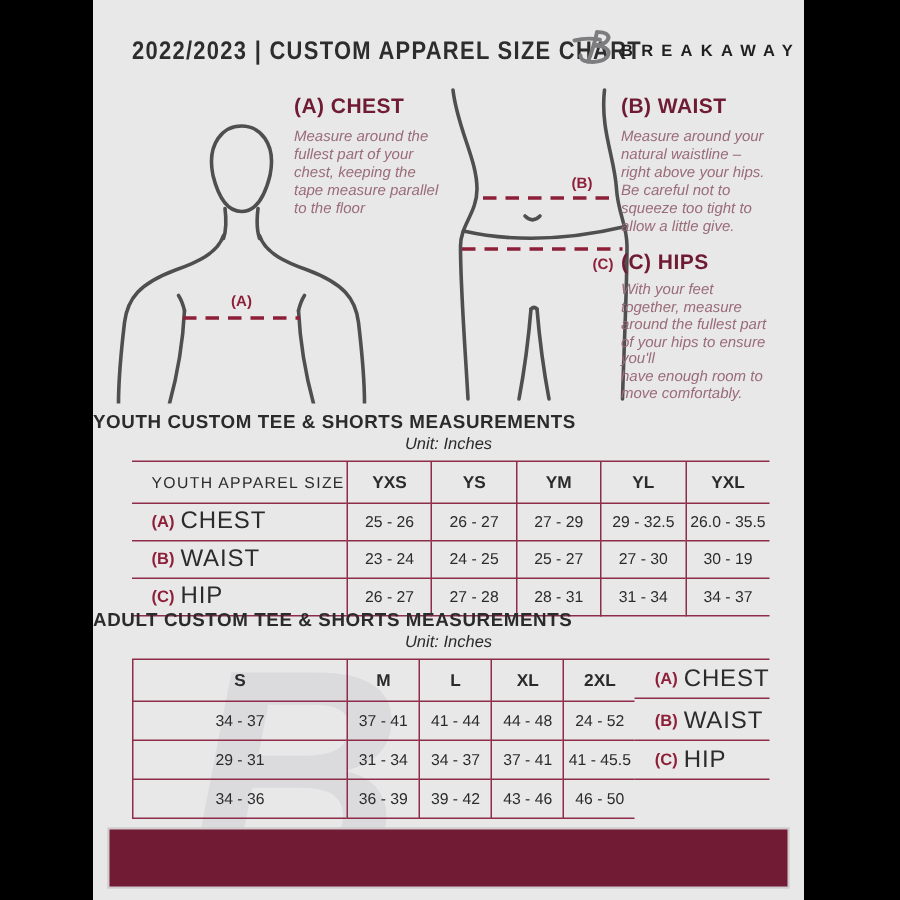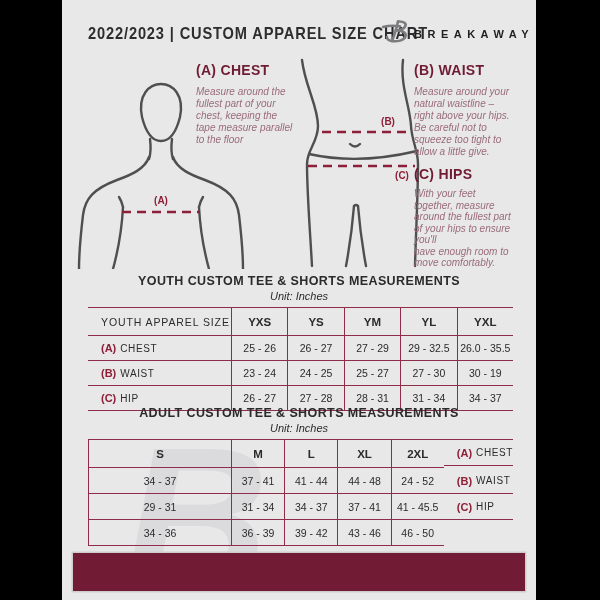--- a/index.html
+++ b/index.html
@@ -32,21 +32,21 @@
     position:absolute; font-weight:bold; font-size:14px;
     color:#6f1b33; letter-spacing:0.3px; white-space:nowrap;
   }
   .desc {
     position:absolute; font-style:italic; font-size:10px;
     line-height:12px; color:#9a6b79; white-space:pre-line;
   }
   .desc.tight { line-height:11.5px; }
   
   .table-title {
-    position:absolute; left:0; width:474px; text-align:center;
+    position:absolute; left:0; width:474px; 
     font-weight:bold; font-size:12.5px; color:#2b2b2b; letter-spacing:0.4px;
   }
   .table-unit {
     position:absolute; left:0; width:474px; text-align:center;
     font-style:italic; font-size:11px; color:#2b2b2b;
   }
   .size-table {
     position:absolute; left:26px; width:425px;
     display:grid; grid-template-columns:143px repeat(5, 1fr);
     border-top:1.5px solid #8d2d49;
@@ -56,21 +56,21 @@
     border-bottom:1.5px solid #8d2d49;
     font-size:10.5px; color:#2b2b2b; background:transparent;
   }
   .yt .cell.head { height:27px; } .yt .cell.body { height:24px; }
   .at .cell.head { height:27px; } .at .cell.body { height:25px; }
   .cell.vline { border-left:1.3px solid #8d2d49; }
   .cell.first { justify-content:flex-start; padding-left:13px; }
   .cell.head { font-weight:bold; font-size:11.5px; color:#2b2b2b; }
   .cell.head.first { font-weight:normal; font-size:10.5px; letter-spacing:0.9px; }
   .rowkey { color:#8e1f38; font-weight:bold; font-size:11px; margin-right:4px; }
-  .rowlabel { font-size:10px; letter-spacing:0.6px; }
+  .rowlabel { font-size:16px; letter-spacing:0.6px; }
   
   .watermark {
     position:absolute; left:62px; top:418px;
     font-size:200px; font-weight:bold; line-height:1;
     color:rgba(110,110,118,0.10); z-index:0;
     font-style:italic;
   }
   .footer-bar {
     position:absolute; left:11px; top:553px; width:452px; height:38px;
     background:#711c34; box-shadow:0 0 0 1.5px #d2cbce;

